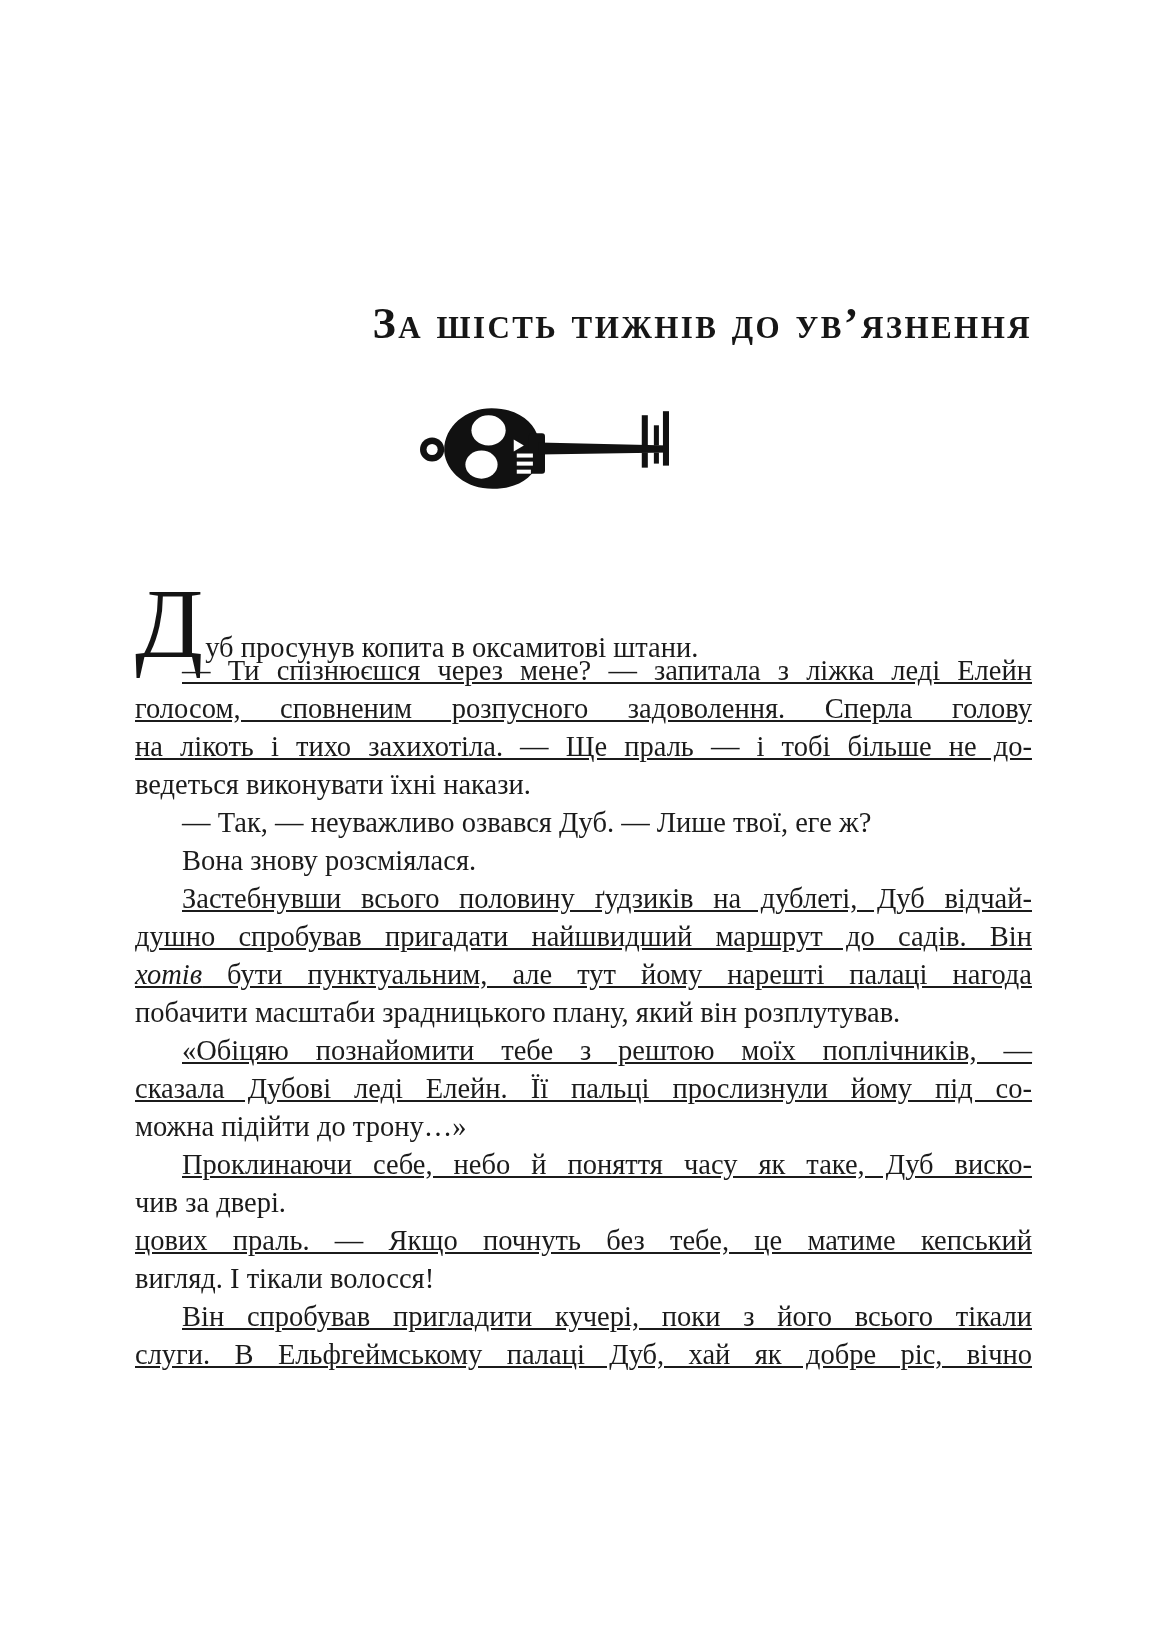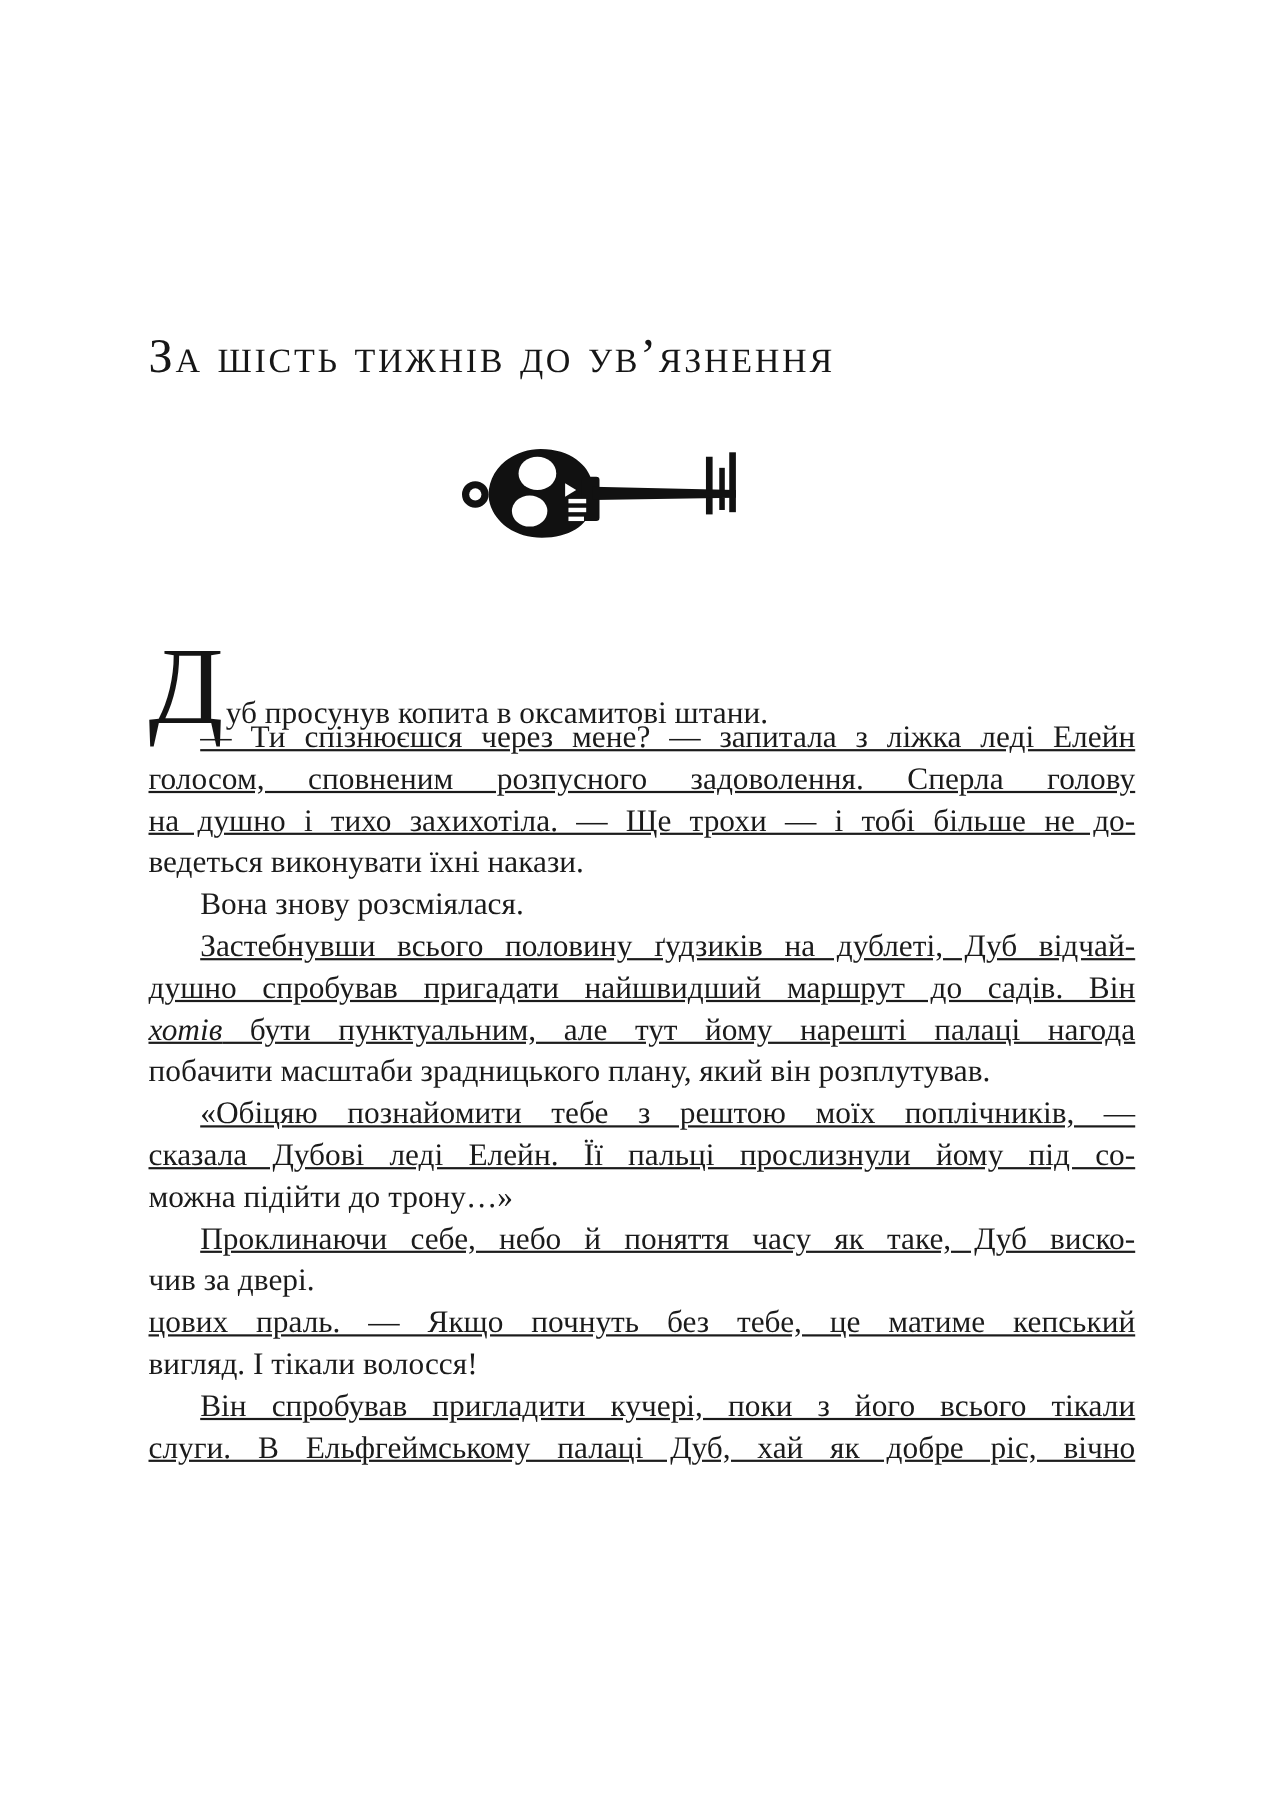--- a/index.html
+++ b/index.html
@@ -5,22 +5,22 @@
   html, body { margin: 0; padding: 0; background: #ffffff; }
   body {
     width: 1166px; height: 1630px; position: relative;
     font-family: "Liberation Serif", "DejaVu Serif", serif;
     color: #1b1b1b;
   }
   .page { position: absolute; inset: 0; background: #ffffff; }
 
   .chapter-heading {
     position: absolute; top: 302px; left: 135px; width: 897px;
-    margin: 0; text-align: left;
-    font-weight: 400; font-size: 44px; line-height: 1;
+    margin: 0; text-align: right;
+    font-weight: 700; font-size: 44px; line-height: 1;
     font-variant: small-caps; letter-spacing: 0.055em;
     color: #161616;
   }
 
   .key-ornament {
     position: absolute; left: 420px; top: 406px; width: 250px; height: 88px;
   }
   .key-ornament svg { display: block; width: 100%; height: 100%; }
 
   .chapter-body {
@@ -80,22 +80,25 @@
     </svg>
   </div>
 
   <div class="chapter-body">
       <div class="para first">
         <div class="line"><span class="dropcap">Д</span>уб просунув копита в оксамитові штани.</div>
       </div>
       <div class="para">
         <div class="line j indent">— Ти спізнюєшся через мене? — запитала з ліжка леді Елейн</div>
         <div class="line j">голосом, сповненим розпусного задоволення. Сперла голову</div>
-        <div class="line j">на душно і тихо захихотіла. — Ще трохи — і тобі більше не до-</div>
+        <div class="line j">на лікоть і тихо захихотіла. — Ще праль — і тобі більше не до-</div>
         <div class="line">ведеться виконувати їхні накази.</div>
+      </div>
+      <div class="para">
+        <div class="line indent">— Так, — неуважливо озвався Дуб. — Лише твої, еге ж?</div>
       </div>
       <div class="para">
         <div class="line indent">Вона знову розсміялася.</div>
       </div>
       <div class="para">
         <div class="line j indent">Застебнувши всього половину ґудзиків на дублеті, Дуб відчай-</div>
         <div class="line j">душно спробував пригадати найшвидший маршрут до садів. Він</div>
         <div class="line j"><em>хотів</em><span> бути пунктуальним, але тут йому нарешті палаці нагода</span></div>
         <div class="line">побачити масштаби зрадницького плану, який він розплутував.</div>
       </div>

